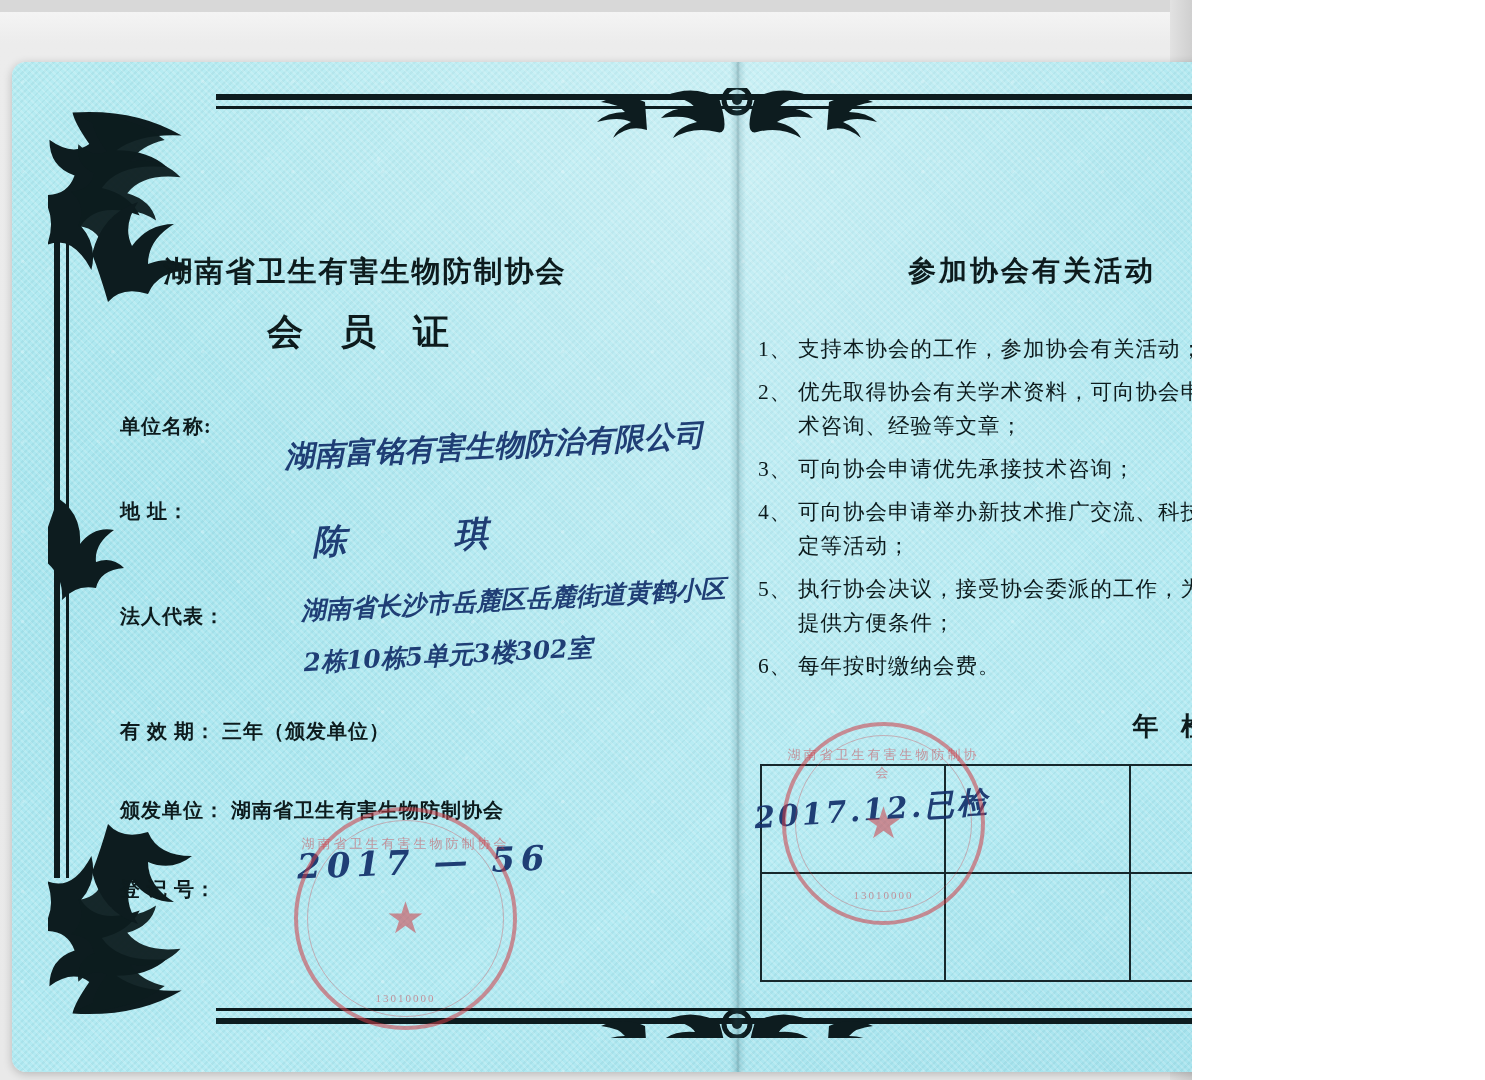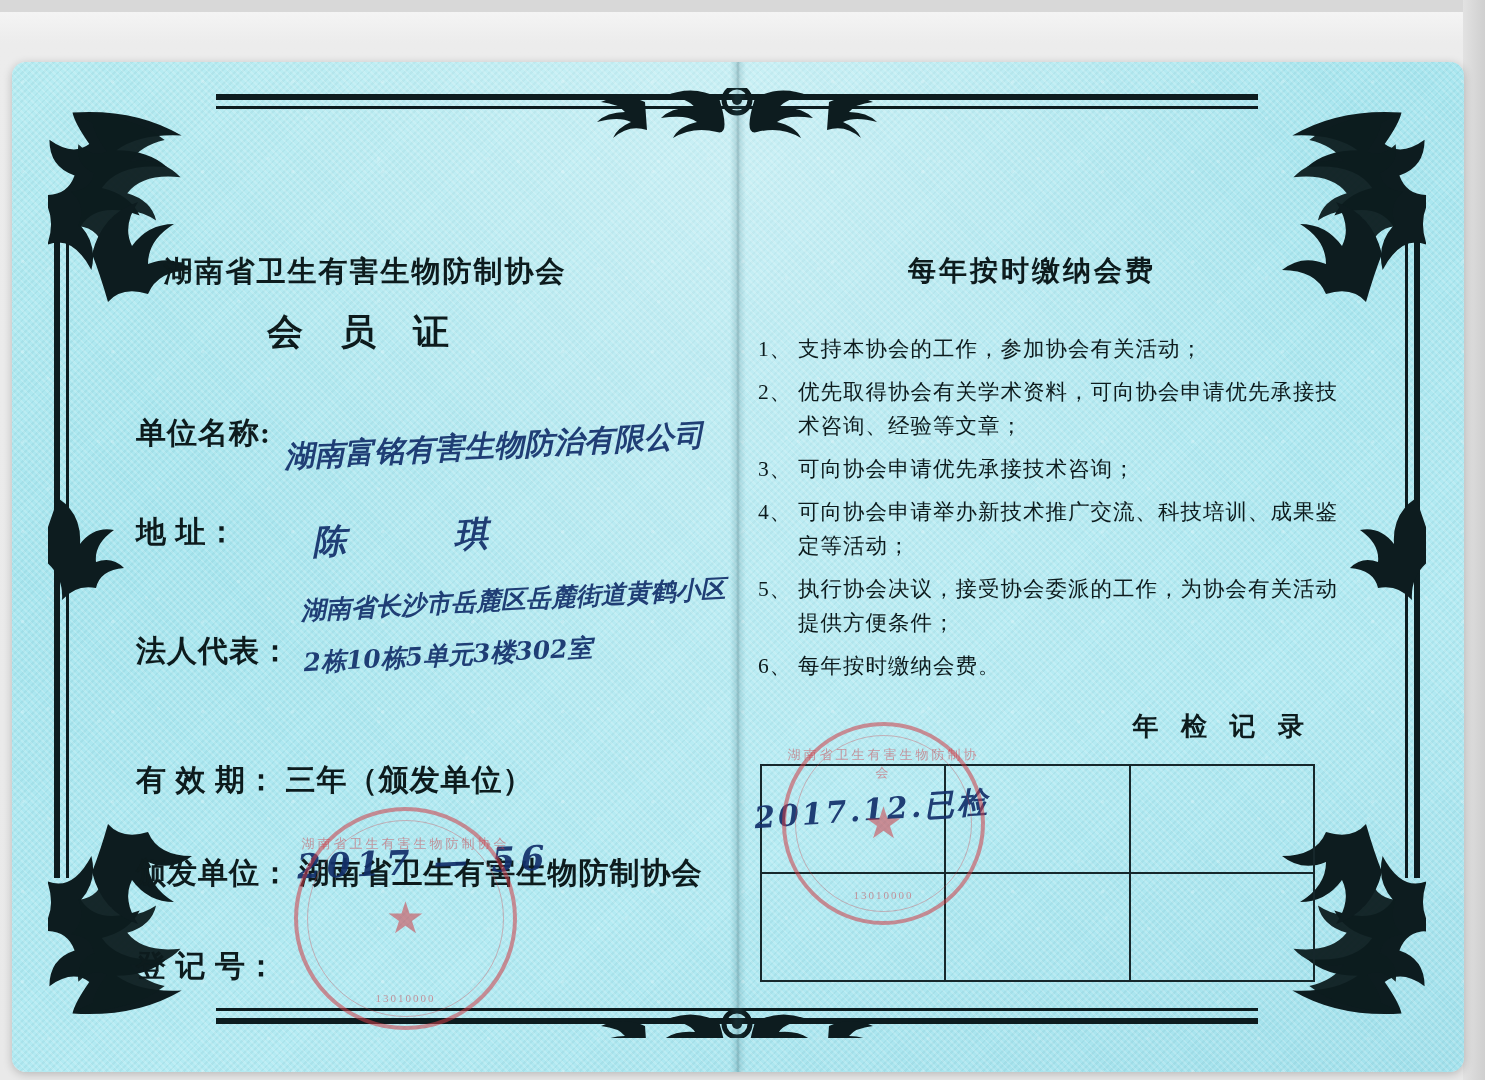--- a/index.html
+++ b/index.html
@@ -2,21 +2,21 @@
 <html><head>
 <meta charset="utf-8">
 <style>
   html, body {
     margin: 0;
     padding: 0;
     background: #ffffff;
   }
   #page {
     position: relative;
-    width: 1485px;
+    width: 1192px;
     height: 1080px;
     overflow: hidden;
     background: #be185d;
     font-family: "Liberation Serif", serif;
   }
   
   .scan-bg {
     position: absolute;
     inset: 0;
     background: linear-gradient(180deg,#f7f7f7 0%, #ececec 4%, #e9e9e9 100%);
@@ -105,26 +105,25 @@
     font-size: 36px;
     font-weight: 700;
     letter-spacing: 14px;
     text-align: center;
     width: 470px;
     margin: 16px 0 0 10px;
   }
 
   .field {
     position: relative;
-    font-size: 30px;
+    font-size: 20px;
     font-weight: 600;
     letter-spacing: 1px;
     margin-top: 42px;
     white-space: nowrap;
-    margin-left: 16px;
   }
   .field .lbl { display: inline-block; }
   .val { font-weight: 600; }
 
   
   .hand {
     position: absolute;
     font-family: "DejaVu Serif", serif;
     color: #13306b;
     font-style: italic;
@@ -317,21 +316,21 @@
         <span class="lbl">登 记 号：</span>
       </div>
     </div>
 
     <div class="hand" style="left:272px; top:358px; font-size:30px; width:420px; white-space:normal; line-height:52px;">湖南富铭有害生物防治有限公司</div>
     <div class="hand" style="left:300px; top:452px; font-size:34px; letter-spacing:48px;">陈  琪</div>
     <div class="hand" style="left:290px; top:512px; font-size:25px; width:430px; white-space:normal; line-height:52px;">湖南省长沙市岳麓区岳麓街道黄鹤小区2栋10栋5单元3楼302室</div>
     <div class="hand" style="left:285px; top:780px; font-size:34px; letter-spacing:6px; transform:rotate(-2deg);">2017 — 56</div>
 
     <div class="page-col right-col">
-      <div class="r-title">每年按时缴纳会费</div>
+      <div class="r-title">参加协会有关活动</div>
 
       <div class="duty-list">
         <div class="duty">
           <span class="num">1、</span>
           <span class="txt">支持本协会的工作，参加协会有关活动；</span>
         </div>
         <div class="duty">
           <span class="num">2、</span>
           <span class="txt">优先取得协会有关学术资料，可向协会申请优先承接技术咨询、经验等文章；</span>
         </div>

